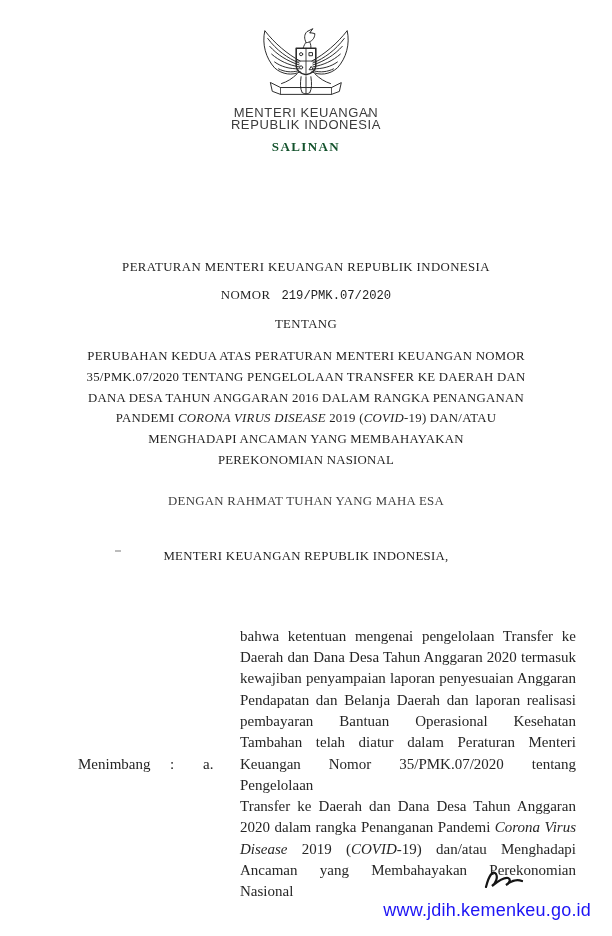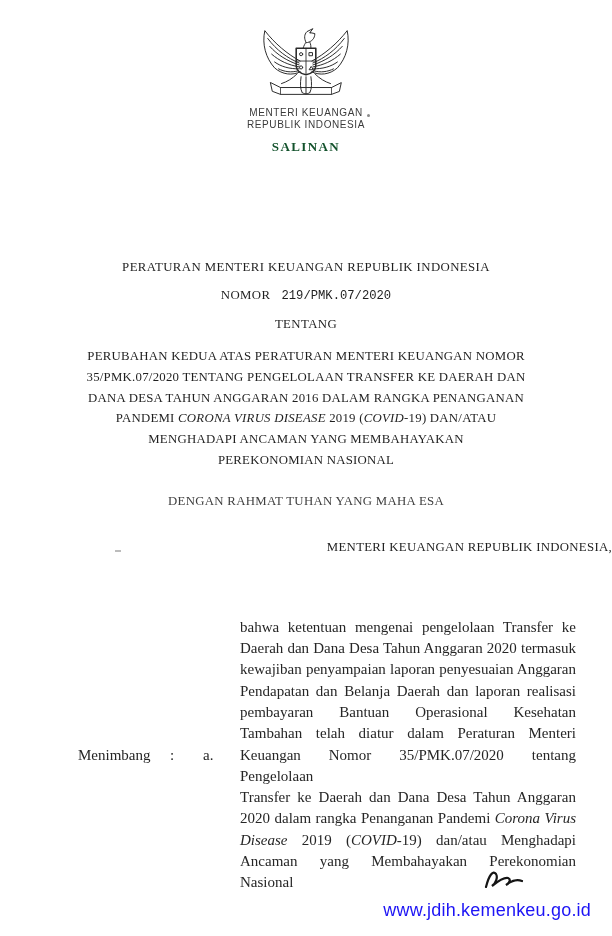--- a/index.html
+++ b/index.html
@@ -4,36 +4,36 @@
 <style>
   html,body{margin:0;padding:0;background:#ffffff;}
   .page{
     position:relative; width:612px; height:936px; background:#ffffff;
     overflow:hidden; font-family:"Liberation Serif","DejaVu Serif",serif; color:#222;
   }
   .emblem{display:block; margin:26px auto 0; width:102px; height:74px;}
   .ministry{
     margin-top:7px; text-align:center;
     font-family:"Liberation Sans","DejaVu Sans",sans-serif;
-    font-size:10px; line-height:11.5px; letter-spacing:.6px; color:#3b3b3b;
+    font-size:13px; line-height:11.5px; letter-spacing:.6px; color:#3b3b3b;
   }
   .salinan{
     margin-top:9px; text-align:center; font-weight:bold;
     font-size:13px; letter-spacing:1.4px; color:#14532d;
   }
   .heading{margin-top:98px; text-align:center; color:#1f1f1f;}
   .hline{font-size:12.8px; line-height:28px; letter-spacing:.4px;}
   .nomor .mono{
     font-family:"Liberation Mono","DejaVu Sans Mono",monospace;
     font-size:12.2px; margin-left:11px; letter-spacing:0;
   }
   .subject{margin-top:8px; text-align:center; color:#1f1f1f;}
   .sline{font-size:12.8px; line-height:20.8px; letter-spacing:.25px;}
   .invocation{margin-top:23px; text-align:center; font-size:12.8px; letter-spacing:.3px; color:#404040;}
-  .issuer{margin-top:31px; text-align:right; font-size:12.8px; letter-spacing:.3px; color:#1f1f1f;}
+  .issuer{margin-top:40px; text-align:center; font-size:12.8px; letter-spacing:.3px; color:#1f1f1f;}
   .consider{
     margin-top:62px; padding-left:78px; padding-right:36px;
     display:flex; align-items:center;
     font-size:15px; line-height:21.3px; color:#262626;
   }
   .c-label{width:92px; flex:0 0 92px;}
   .c-colon{width:33px; flex:0 0 33px;}
   .c-marker{width:37px; flex:0 0 37px;}
   .c-text{flex:1 1 auto; min-width:0;}
   .jline{text-align:justify; text-align-last:justify;}

